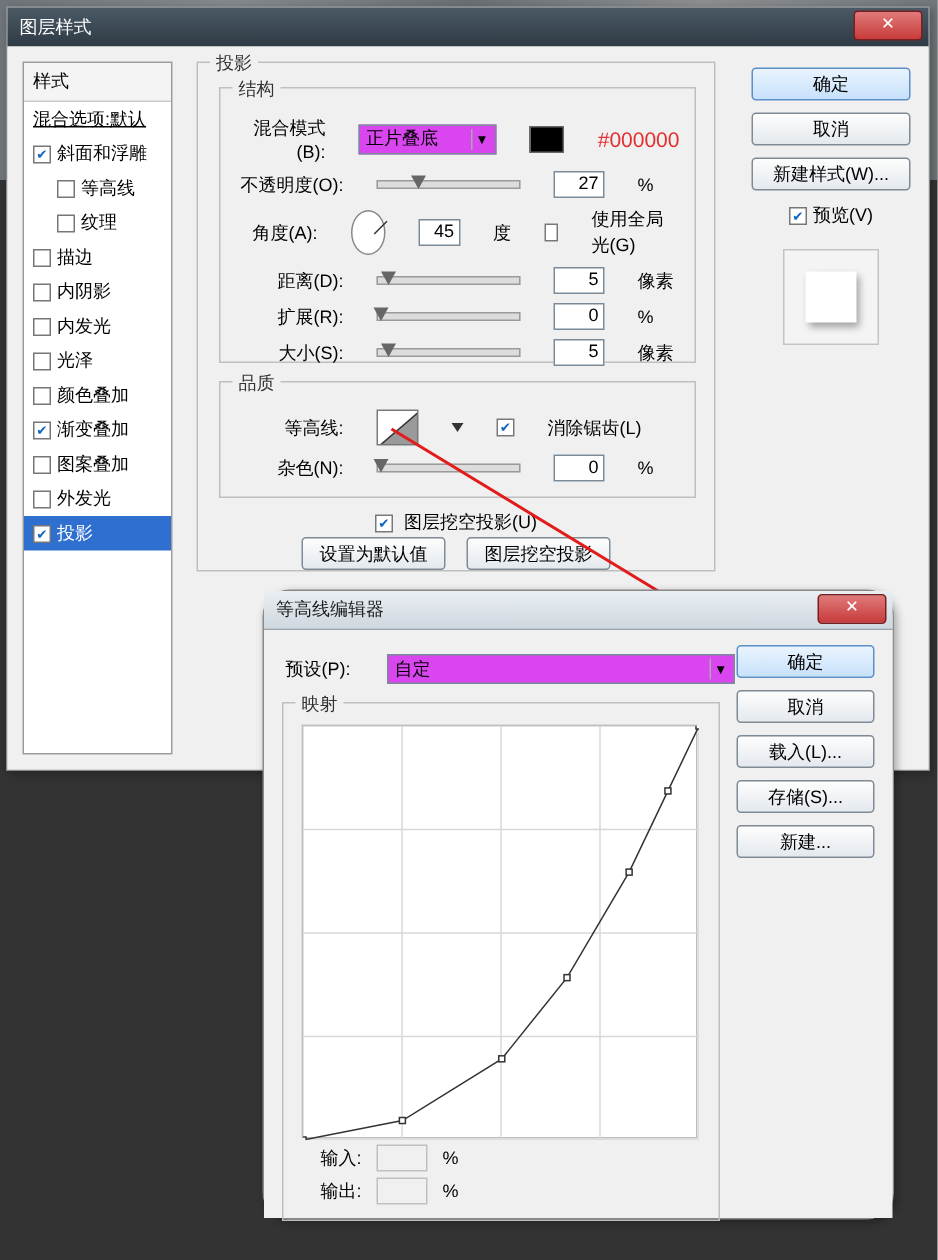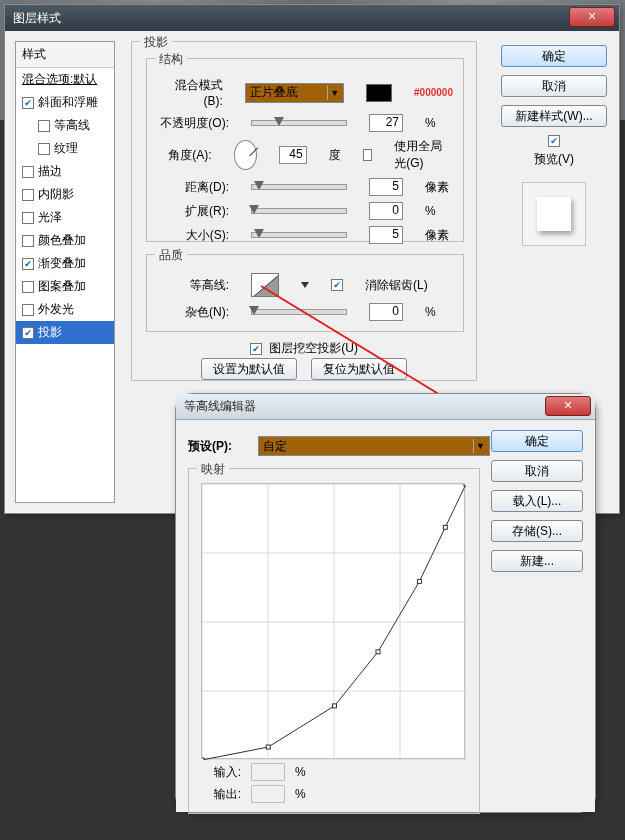--- a/index.html
+++ b/index.html
@@ -18,35 +18,35 @@
   .style-head { padding:4px 6px; border-bottom:1px solid #ccc; background:#f4f4f4;}
   .style-row { padding:3px 4px 3px 6px; display:flex; align-items:center; gap:4px; cursor:pointer;}
   .style-row.indent { padding-left:22px;}
   .style-row.sel { background:#2f6fd0; color:#fff;}
   .chk { width:12px; height:12px; border:1px solid #777; background:#fff; display:inline-flex; align-items:center; justify-content:center; font-size:9px; color:#1565c0;}
   .chk.on::before{content:"✔";}
   .group { position:absolute; border:1px solid #bfbfbf;}
   .group > .glabel { position:absolute; top:-8px; left:8px; background:#f0f0f0; padding:0 4px; color:#333;}
   .row { display:flex; align-items:center; gap:22px; margin:6px 0;}
   .lab { width:72px; text-align:right;}
-  .combo { border:1px solid #7a8a99; background:#a16207; height:20px; display:flex; align-items:center; padding:0 4px; position:relative;}
+  .combo { border:1px solid #7a8a99; background:#d946ef; height:20px; display:flex; align-items:center; padding:0 4px; position:relative;}
   .combo .arrow { position:absolute; right:2px; top:2px; width:14px; height:14px; border-left:1px solid #aaa; text-align:center; line-height:14px; font-size:9px;}
   .swatch { width:28px; height:18px; border:1px solid #666; background:#000;}
   .slider { width:96px; height:6px; background:#dcdcdc; border:1px solid #9a9a9a; position:relative;}
   .slider .thumb{ position:absolute; top:-4px; width:0;height:0;border-left:5px solid transparent;border-right:5px solid transparent;border-top:9px solid #666;}
   .num { width:34px; height:18px; border:1px solid #7a8a99; background:#fff; text-align:right; padding:0 3px;}
   .btn { min-width:96px; height:22px; border:1px solid #7e8b96; background:linear-gradient(#fdfdfd,#e4e9ee); border-radius:3px; text-align:center; line-height:20px; cursor:pointer; padding:0 8px;}
   .btn.primary { background:linear-gradient(#eaf4fe,#c7e1fb); border-color:#5a8fc8;}
   .sidebtns { position:absolute; right:12px; top:36px; width:106px; display:flex; flex-direction:column; gap:8px; align-items:stretch;}
   .preview { width:64px; height:64px; border:1px solid #c4c4c4; margin:6px auto 0; background:#f4f4f4; display:flex; align-items:center; justify-content:center;}
   .preview .sq{ width:34px; height:34px; background:#fff; box-shadow:2px 3px 5px rgba(0,0,0,0.35);}
   .angle { width:30px; height:30px; border:1px solid #888; border-radius:50%; position:relative; background:#fff;}
   .angle .hand{position:absolute; left:14px; top:3px; width:1px; height:12px; background:#333; transform-origin:bottom center; transform:rotate(45deg);}
   .contour { width:28px; height:24px; border:1px solid #777; background:#fff; position:relative; overflow:hidden;}
-  .redtxt { color:#e53030; font-weight:bold; font-size:10px;}
+  .redtxt { color:#e53030; font-weight:normal; font-size:14px;}
   .arrow-line { position:absolute; pointer-events:none; }
   .curvebox { border:1px solid #bfbfbf; background:#fff; position:relative;}
   .ior { display:flex; align-items:center; gap:10px; margin-top:4px;}
 </style>
 </head>
 <body>
 
 <div class="bgstrip"></div>
 
 <div class="dialog" style="left:4px; top:4px; width:616px; height:510px;">
@@ -75,20 +75,24 @@
             <span class="chk"></span>
             <span>纹理</span>
           </div>
           <div class="style-row">
             <span class="chk"></span>
             <span>描边</span>
           </div>
           <div class="style-row">
             <span class="chk"></span>
             <span>内阴影</span>
+          </div>
+          <div class="style-row">
+            <span class="chk"></span>
+            <span>内发光</span>
           </div>
           <div class="style-row">
             <span class="chk"></span>
             <span>光泽</span>
           </div>
           <div class="style-row">
             <span class="chk"></span>
             <span>颜色叠加</span>
           </div>
           <div class="style-row">
@@ -195,29 +199,29 @@
           </div>
         </div>
       </div>
 
       <div style="position:absolute; left:0; right:0; top:298px; text-align:center;">
         <span class="chk on"></span>
         <span style="margin-left:4px;">图层挖空投影(U)</span>
       </div>
       <div style="position:absolute; left:0; right:0; top:316px; display:flex; justify-content:center; gap:14px;">
         <div class="btn">设置为默认值</div>
-        <div class="btn">复位为默认值</div>
+        <div class="btn">图层挖空投影</div>
       </div>
     </div>
 
     <div class="sidebtns" style="top:14px;">
       <div class="btn primary">确定</div>
       <div class="btn">取消</div>
       <div class="btn">新建样式(W)...</div>
-      <div style="display:flex;align-items:center;gap:4px;justify-content:center;flex-direction:column;">
+      <div style="display:flex;align-items:center;gap:4px;justify-content:center;">
         <span class="chk on"></span>
         <span>预览(V)</span>
       </div>
       <div class="preview">
           <div class="sq"></div>
         </div>
     </div>
   </div>
 </div>
 
@@ -230,21 +234,21 @@
   <line x1="6" y1="6" x2="210" y2="130" stroke="#e21b1b" stroke-width="2" marker-end="url(#ah)"></line>
 </svg>
 
 <div class="dialog" style="left:175px; top:393px; width:421px; height:420px;border-radius:18px;">
   <div class="titlebar light">
     <span>等高线编辑器</span>
     <div class="closebtn"></div>
   </div>
   <div style="position:absolute; top:26px; left:0; right:0; bottom:0; background:#f0f0f0; padding:10px 12px;">
     <div class="row">
-      <span style="width:48px;text-align:left;font-weight:bold;">预设(P):</span>
+      <span style="width:48px;text-align:center;">预设(P):</span>
       <div class="combo" style="width:232px;">
         <span>自定</span>
           <span class="arrow">▼</span>
       </div>
     </div>
 
     <div class="group" style="position:relative; left:0; top:6px; width:292px; height:346px; margin-left:0;">
       <div class="glabel">映射</div>
       <div style="padding:14px 12px 6px 12px;">
         <div class="curvebox" style="width:264px; height:276px;">

